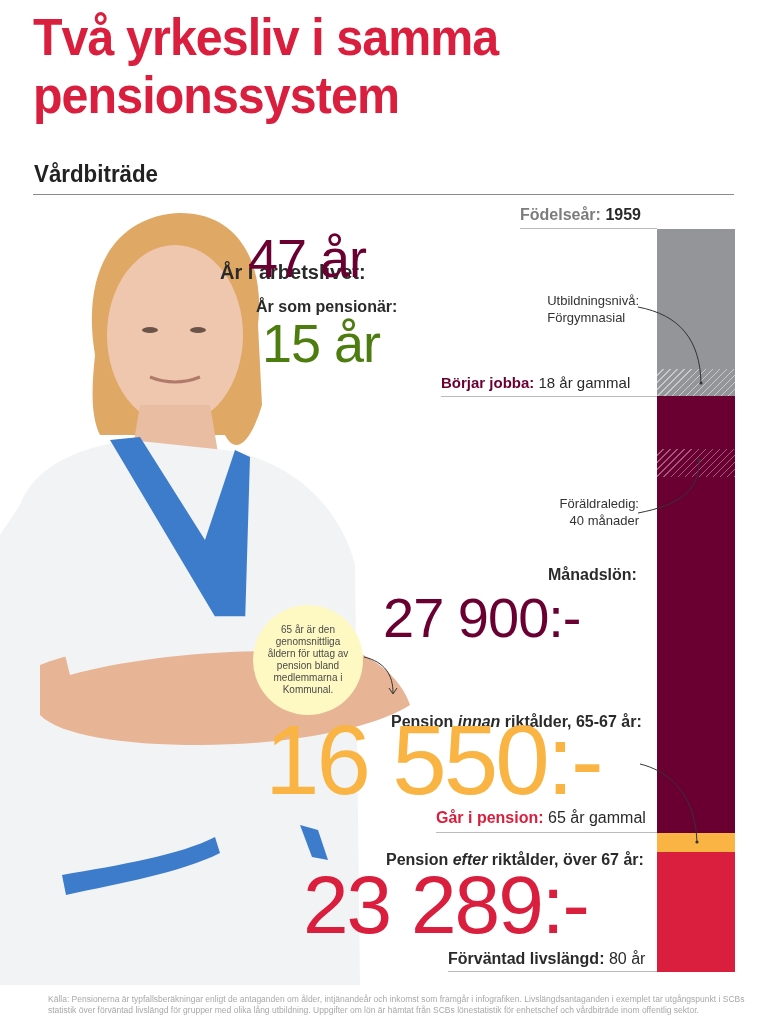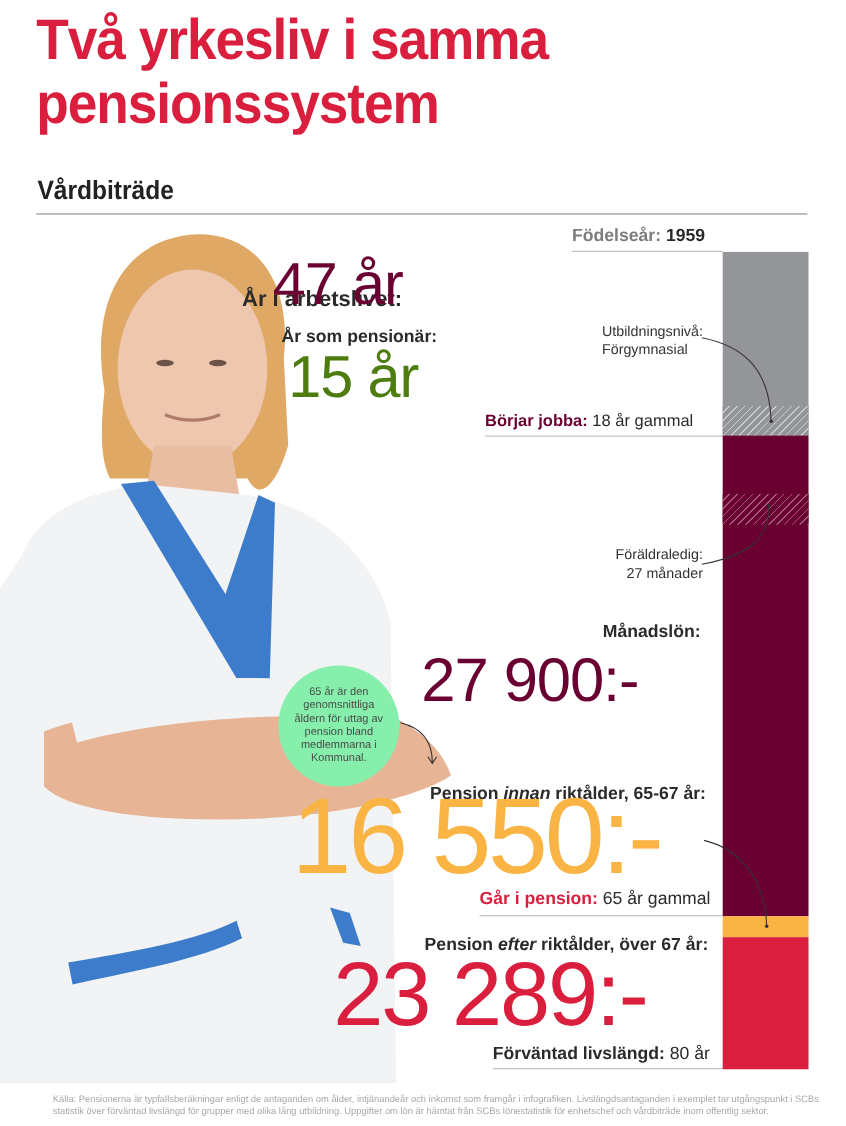--- a/index.html
+++ b/index.html
@@ -34,21 +34,21 @@
   .start { position: absolute; left: 441px; top: 374px; font-size: 15px; color: #2a2a2a; white-space: nowrap; }
   .start .key { color: #6a0032; font-weight: bold; }
   .start-rule { position: absolute; left: 441px; top: 396px; width: 216px; height: 1px; background: #bbb; }
 
   .parent-note { position: absolute; right: 130px; top: 495px; font-size: 13px; color: #333; text-align: right; line-height: 17px; }
 
   .lbl-salary { left: 548px; top: 566px; font-size: 16px; }
   .val-salary { left: 383px; top: 578px; font-size: 56px; color: #6a0032; line-height: 80px; }
 
   .bubble { position: absolute; left: 253px; top: 605px; width: 110px; height: 110px; border-radius: 50%;
-    background: #86efac; display: flex; align-items: center; justify-content: center; text-align: center;
+    background: #fef9c3; display: flex; align-items: center; justify-content: center; text-align: center;
     font-size: 10px; line-height: 12px; color: #4a4a4a; padding: 10px; }
 
   .lbl-before { left: 391px; top: 697px; font-size: 16px; margin-top: 16px; }
   .lbl-before i, .lbl-after i { font-style: italic; }
   .val-before { left: 265px; top: 710px; font-size: 98px; color: #f9b443; line-height: 100px; letter-spacing: -3px; }
 
   .retire { position: absolute; left: 436px; top: 809px; font-size: 16px; color: #2a2a2a; white-space: nowrap; }
   .retire .key { color: #d91f3d; font-weight: bold; margin-top: 11px; }
   .retire-rule { position: absolute; left: 436px; top: 832px; width: 221px; height: 1px; background: #bbb; }
 
@@ -124,21 +124,21 @@
 </div>
 
 <div class="start">
   <span class="key">Börjar jobba:</span>
   <span>18 år gammal</span>
 </div>
 <div class="start-rule"></div>
 
 <div class="parent-note">
   <div>Föräldraledig:</div>
-  <div>27 månader</div>
+  <div>40 månader</div>
 </div>
 
 <div class="lbl lbl-salary">Månadslön:</div>
 <div class="big val-salary">27 900:-</div>
 
 <div class="bubble">
   <span>65 år är den genomsnittliga åldern för uttag av pension bland medlemmarna i Kommunal.</span>
 </div>
 
 <div class="lbl lbl-before">

